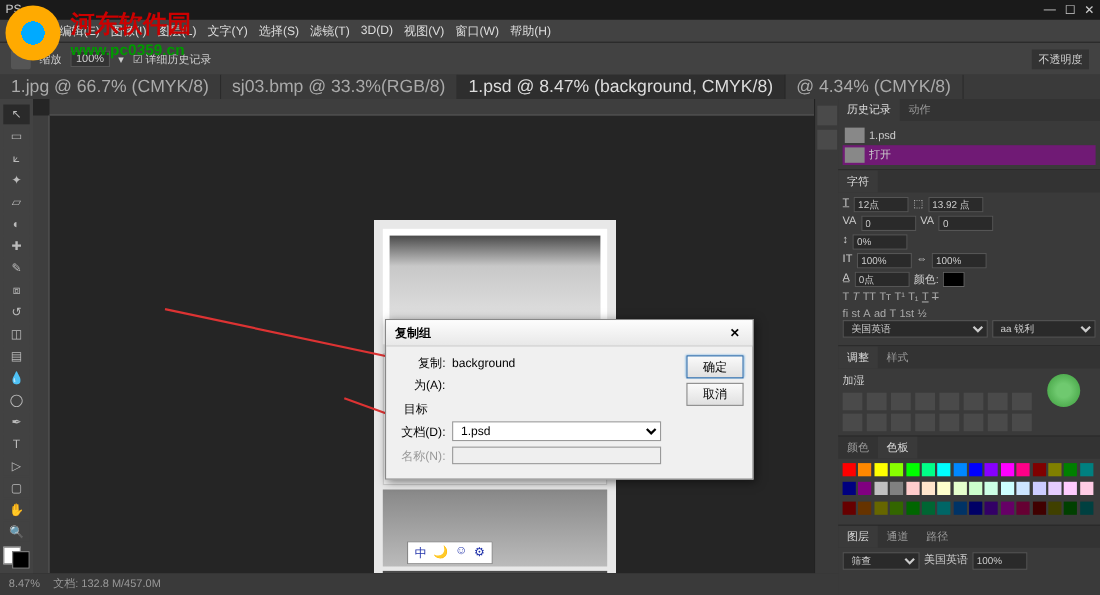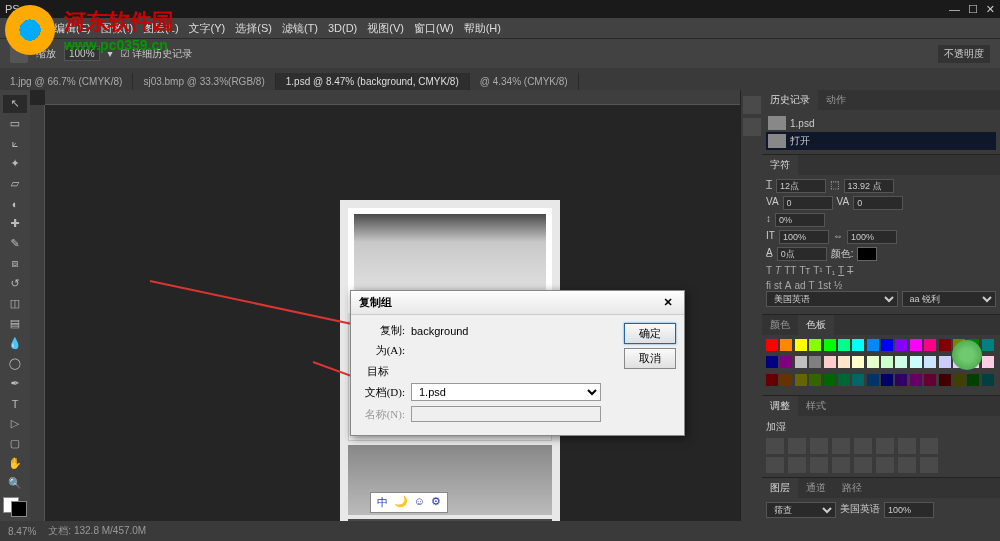--- a/index.html
+++ b/index.html
@@ -6,21 +6,21 @@
 body { width: 1000px; height: 541px; background: #2a2a2a; font-family: "Microsoft YaHei", sans-serif; font-size: 11px; color: #ccc; overflow: hidden; position: relative; }
 .titlebar { height: 18px; background: #1a1a1a; display: flex; align-items: center; padding: 0 5px; }
 .titlebar-right { margin-left: auto; display: flex; gap: 8px; }
 .titlebar-right span { cursor: pointer; }
 .menubar { height: 20px; background: #424242; display: flex; align-items: center; padding: 0 5px; gap: 4px; font-size: 11px; }
 .menubar span { padding: 0 3px; cursor: pointer; color: #ddd; }
 .optionsbar { height: 30px; background: #424242; border-top: 1px solid #2a2a2a; display: flex; align-items: center; padding: 0 10px; gap: 8px; font-size: 10px; }
 .opt-icon { width: 18px; height: 18px; background: #555; border-radius: 2px; }
 .opt-field { background: #333; border: 1px solid #555; padding: 1px 4px; font-size: 10px; color: #ccc; }
 .right-label { margin-left: auto; background: #333; padding: 2px 6px; }
-.tabbar { height: 22px; background: #3a3a3a; display: flex; align-items: flex-end; font-size: 10px; }
+.tabbar { height: 22px; background: #3a3a3a; display: flex; align-items: flex-start; font-size: 16px; }
 .tab { padding: 3px 10px; border-right: 1px solid #2a2a2a; cursor: pointer; color: #aaa; }
 .tab.active { background: #2e2e2e; color: #ddd; }
 .main { display: flex; height: 431px; }
 .toolbox { width: 30px; background: #424242; display: flex; flex-direction: column; padding-top: 4px; }
 .tool { width: 24px; height: 22px; margin: 1px 3px; background: #424242; cursor: pointer; display: flex; align-items: center; justify-content: center; font-size: 11px; color: #bbb; }
 .tool.active { background: #2a2a2a; }
 .swatches { margin: 4px 3px; width: 24px; height: 24px; position: relative; }
 .swatch-fg { position: absolute; width: 16px; height: 16px; background: #fff; border: 1px solid #888; top: 0; left: 0; }
 .swatch-bg { position: absolute; width: 16px; height: 16px; background: #000; border: 1px solid #888; bottom: 0; right: 0; }
 .canvas-area { flex: 1; background: #252525; position: relative; overflow: hidden; }
@@ -39,21 +39,21 @@
 .arrow1 { position: absolute; left: 120px; top: 190px; width: 240px; height: 2px; background: #d33; transform: rotate(12deg); transform-origin: left; z-index: 50; }
 .arrow1::after { content: ''; position: absolute; right: -2px; top: -4px; border: 5px solid transparent; border-left: 10px solid #d33; }
 .arrow2 { position: absolute; left: 283px; top: 271px; width: 80px; height: 2px; background: #d33; transform: rotate(20deg); transform-origin: left; z-index: 50; }
 .arrow2::after { content: ''; position: absolute; right: -2px; top: -4px; border: 5px solid transparent; border-left: 10px solid #d33; }
 .dialog { position: absolute; left: 320px; top: 200px; width: 335px; background: #f0f0f0; border: 1px solid #888; box-shadow: 2px 2px 8px rgba(0,0,0,0.5); z-index: 200; font-size: 11px; color: #000; }
 .dlg-title { height: 24px; background: linear-gradient(#fdfdfd, #e8e8e8); border-bottom: 1px solid #ccc; display: flex; align-items: center; padding: 0 8px; font-weight: bold; }
 .dlg-close { margin-left: auto; cursor: pointer; width: 16px; text-align: center; }
 .dlg-body { padding: 8px; display: flex; }
 .dlg-left { flex: 1; }
 .dlg-row { display: flex; align-items: center; margin-bottom: 5px; }
-.dlg-label { width: 52px; text-align: right; padding-right: 6px; font-family: Liberation Serif, serif; }
+.dlg-label { width: 52px; text-align: right; padding-right: 6px; }
 .dlg-val { flex: 1; }
 .dlg-input { width: 190px; border: 1px solid #999; padding: 1px 3px; font-size: 11px; }
 .dlg-input.sel { background: #3399ff; color: #fff; }
 .dlg-select { width: 190px; border: 1px solid #999; padding: 1px 3px; font-size: 11px; background: #fff; }
 .dlg-grouplabel { margin: 6px 0 4px 8px; font-family: Liberation Mono, monospace; }
 .dlg-right { width: 60px; display: flex; flex-direction: column; gap: 4px; padding-left: 8px; }
 .dlg-btn { border: 1px solid #888; background: linear-gradient(#fafafa, #e0e0e0); padding: 2px 0; font-size: 11px; cursor: pointer; text-align: center; }
 .dlg-btn.primary { border: 1px solid #2266aa; box-shadow: 0 0 2px #4499dd; }
 .bottom-tools { position: absolute; left: 340px; bottom: 8px; background: #fff; border: 1px solid #888; padding: 2px 6px; display: flex; gap: 6px; z-index: 60; }
 .bottom-tools span { cursor: pointer; color: #23a; }
@@ -223,21 +223,21 @@
       <div class="panel">
         <div class="panel-tabs">
           <div class="panel-tab active">历史记录</div>
           <div class="panel-tab">动作</div>
         </div>
         <div class="panel-body">
           <div class="history-row">
             <span class="hist-thumb"></span>
             <span>1.psd</span>
           </div>
-          <div class="history-row" style="background:#0f172a">
+          <div class="history-row" style="background:#701a75">
             <span class="hist-thumb"></span>
             <span>打开</span>
           </div>
         </div>
       </div>
 
       <div class="panel">
         <div class="panel-tabs">
           <div class="panel-tab active">字符</div>
         </div>
@@ -285,20 +285,50 @@
             <span>st</span>
             <span>A</span>
             <span>ad</span>
             <span>T</span>
             <span>1st</span>
             <span>½</span>
           </div>
           <div class="char-row">
             <select class="char-select"><option>美国英语</option></select>
             <select class="char-select" style="flex:0.7"><option>aa 锐利</option></select>
+          </div>
+        </div>
+      </div>
+
+      <div class="panel">
+        <div class="panel-tabs">
+          <div class="panel-tab active">调整</div>
+          <div class="panel-tab">样式</div>
+        </div>
+        <div class="panel-body adjust-body">
+          <div style="margin-bottom:4px">加湿</div>
+          <div class="adj-row">
+            <div class="adj-icon"></div>
+            <div class="adj-icon"></div>
+            <div class="adj-icon"></div>
+            <div class="adj-icon"></div>
+            <div class="adj-icon"></div>
+            <div class="adj-icon"></div>
+            <div class="adj-icon"></div>
+            <div class="adj-icon"></div>
+          </div>
+          <div class="adj-row" style="margin-top:3px">
+            <div class="adj-icon"></div>
+            <div class="adj-icon"></div>
+            <div class="adj-icon"></div>
+            <div class="adj-icon"></div>
+            <div class="adj-icon"></div>
+            <div class="adj-icon"></div>
+            <div class="adj-icon"></div>
+            <div class="adj-icon"></div>
           </div>
         </div>
       </div>
 
       <div class="panel">
         <div class="panel-tabs">
           <div class="panel-tab">颜色</div>
           <div class="panel-tab active">色板</div>
         </div>
         <div class="panel-body swatches-body" id="swatches-grid">
@@ -346,50 +376,20 @@
             <div class="sw" style="background: rgb(51, 0, 102);"></div>
             <div class="sw" style="background: rgb(102, 0, 102);"></div>
             <div class="sw" style="background: rgb(102, 0, 51);"></div>
             <div class="sw" style="background: rgb(64, 0, 0);"></div>
             <div class="sw" style="background: rgb(64, 64, 0);"></div>
             <div class="sw" style="background: rgb(0, 64, 0);"></div>
             <div class="sw" style="background: rgb(0, 64, 64);"></div>
           </div>
       </div>
 
-      <div class="panel">
-        <div class="panel-tabs">
-          <div class="panel-tab active">调整</div>
-          <div class="panel-tab">样式</div>
-        </div>
-        <div class="panel-body adjust-body">
-          <div style="margin-bottom:4px">加湿</div>
-          <div class="adj-row">
-            <div class="adj-icon"></div>
-            <div class="adj-icon"></div>
-            <div class="adj-icon"></div>
-            <div class="adj-icon"></div>
-            <div class="adj-icon"></div>
-            <div class="adj-icon"></div>
-            <div class="adj-icon"></div>
-            <div class="adj-icon"></div>
-          </div>
-          <div class="adj-row" style="margin-top:3px">
-            <div class="adj-icon"></div>
-            <div class="adj-icon"></div>
-            <div class="adj-icon"></div>
-            <div class="adj-icon"></div>
-            <div class="adj-icon"></div>
-            <div class="adj-icon"></div>
-            <div class="adj-icon"></div>
-            <div class="adj-icon"></div>
-          </div>
-        </div>
-      </div>
-
       <div class="panel" style="flex:1">
         <div class="panel-tabs">
           <div class="panel-tab active">图层</div>
           <div class="panel-tab">通道</div>
           <div class="panel-tab">路径</div>
         </div>
         <div class="panel-body layers-body">
           <div class="char-row">
             <select class="char-select" style="flex:0.5"><option>筛查</option></select>
             <span>美国英语</span>

